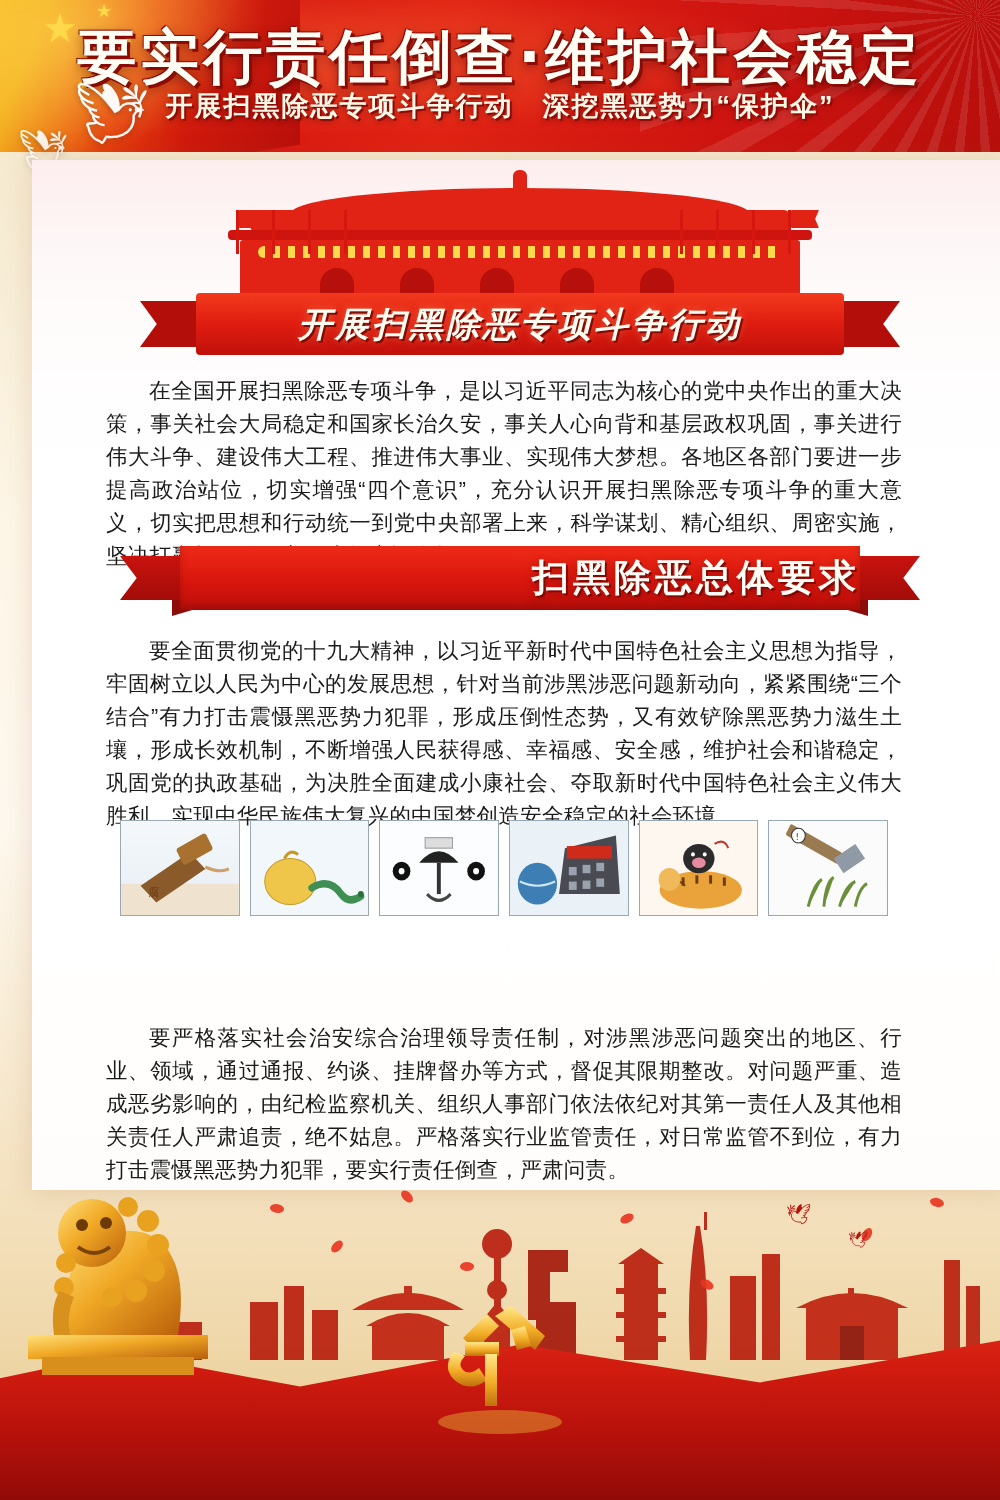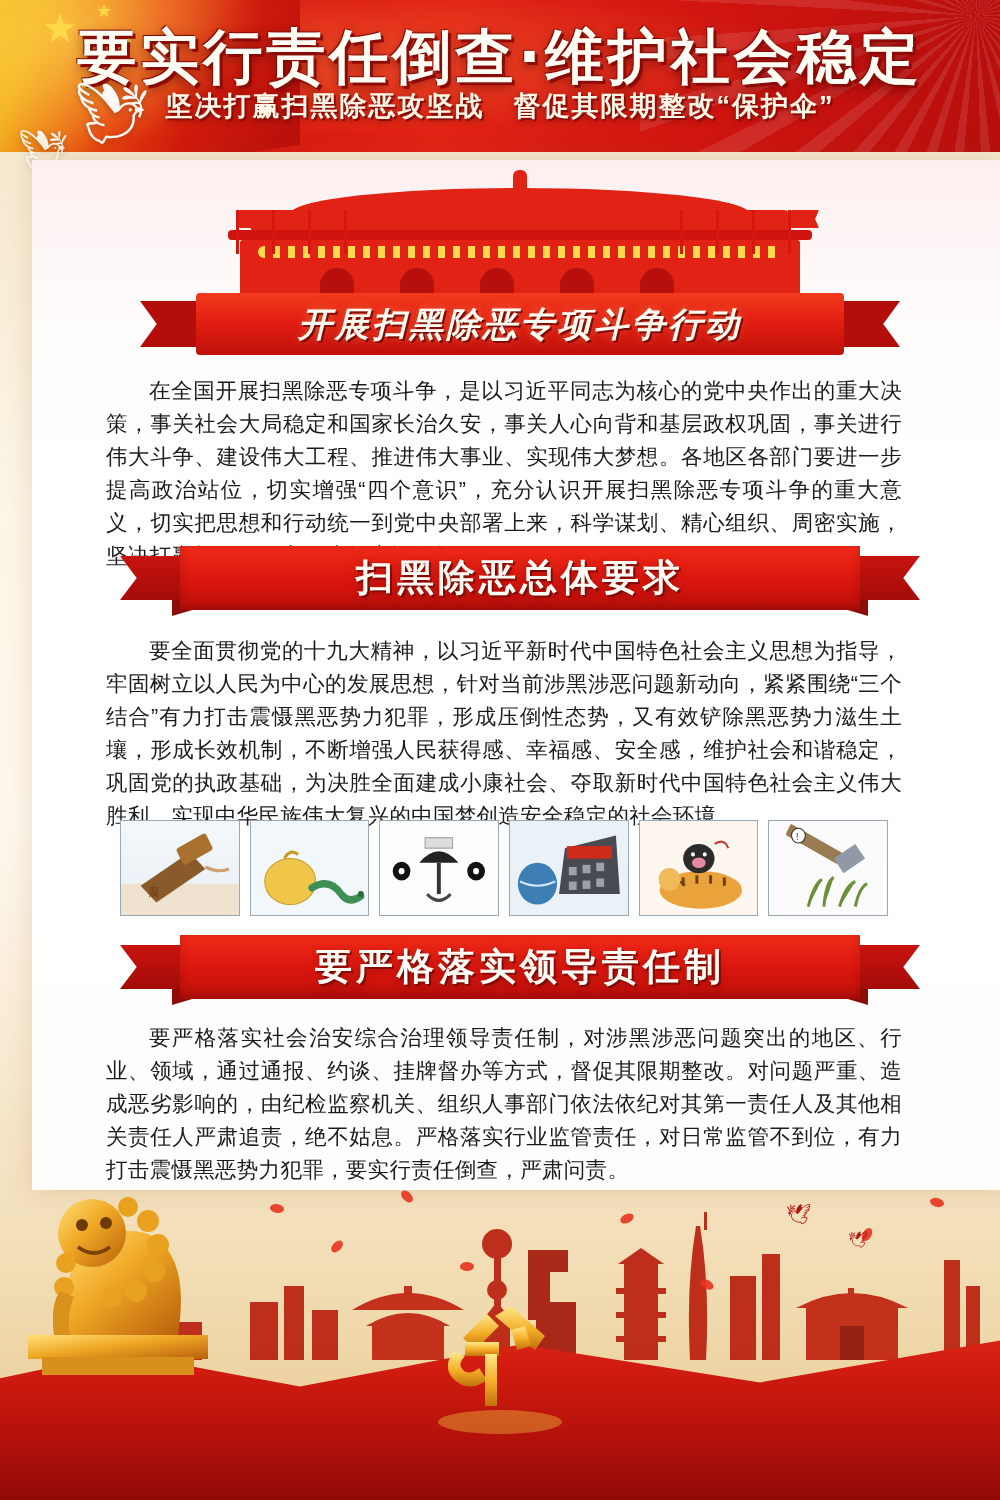--- a/index.html
+++ b/index.html
@@ -77,21 +77,21 @@
     background:linear-gradient(180deg,#ef2a17 0%,#d9160e 55%,#bd0f0a 100%);
     box-shadow:inset 0 -4px 10px rgba(0,0,0,.18);}
   .ribbon .tail{position:absolute;top:10px;width:76px;height:44px;
     background:linear-gradient(180deg,#c9130f,#a30c08);}
   .ribbon .tl{left:0;clip-path:polygon(0 0,100% 0,100% 100%,0 100%,22% 50%);}
   .ribbon .tr{right:0;clip-path:polygon(0 0,100% 0,78% 50%,100% 100%,0 100%);}
   .ribbon .fold-l{position:absolute;left:52px;top:54px;width:22px;height:16px;background:#8d0c07;
     clip-path:polygon(0 0,100% 0,100% 60%,0 100%);}
   .ribbon .fold-r{position:absolute;right:52px;top:54px;width:22px;height:16px;background:#8d0c07;
     clip-path:polygon(0 0,100% 0,100% 100%,0 60%);}
-  .ribbon .txt{position:absolute;left:60px;top:0;width:680px;height:64px;line-height:64px;text-align:center;
+  .ribbon .txt{position:absolute;left:60px;top:0;width:680px;height:64px;line-height:64px;text-align:right;
     color:#fffdf6;font-size:37px;font-weight:bold;letter-spacing:4px;
     text-shadow:2px 2px 0 rgba(120,8,4,.85), 0 3px 8px rgba(80,0,0,.4);}
 
   
   .ribbon-main{position:absolute;left:50%;transform:translateX(-50%);top:133px;width:760px;height:62px;}
   .ribbon-main .mid{position:absolute;left:56px;top:0;width:648px;height:62px;
     background:linear-gradient(180deg,#f23a1d 0%,#df1c10 50%,#c0110b 100%);
     border-radius:4px;}
   .ribbon-main .txt{position:absolute;left:56px;top:0;width:648px;height:62px;line-height:62px;text-align:center;
     color:#fffdf2;font-size:34px;font-weight:bold;letter-spacing:3px;font-style:italic;
@@ -130,21 +130,21 @@
 
 <div class="top-banner">
   <div class="flagwave"></div>
   <div class="star s1">★</div>
   <div class="star s2">★</div>
   <div class="star s3">★</div>
   <div class="star s4">★</div>
   <div class="star s5">★</div>
   <div class="ray"></div>
   <div class="banner-title">要实行责任倒查·维护社会稳定</div>
-  <div class="banner-sub">坚决打赢扫黑除恶攻坚战　督促其限期整改“保护伞”</div>
+  <div class="banner-sub">开展扫黑除恶专项斗争行动　深挖黑恶势力“保护伞”</div>
 </div>
 <div class="dove d1">🕊</div>
 <div class="dove d2">🕊</div>
 
 <div class="card">
 
   <div class="tam">
     <div class="top-finial"></div>
     <div class="roof"></div>
     <div class="roof2"></div>
@@ -279,28 +279,20 @@
             <path d="M88 82 q4 -18 12 -22"></path>
         </g>
         <rect x="16" y="16" width="60" height="12" rx="2" fill="#9a7a50" transform="rotate(28 46 22)"></rect>
         <path d="M66 36 l22 -14 l10 14 l-22 14 z" fill="#8f9aa6"></path>
         <circle cx="30" cy="14" r="7" fill="#fff" stroke="#333"></circle>
         <text x="27" y="18" font-size="9" fill="#333" font-family="DejaVu Sans">!</text>
       </svg>
     </div>
   </div>
 
-  <div class="ribbon" style="top:775px;">
-    <div class="fold-l"></div>
-      <div class="fold-r"></div>
-    <div class="tail tl"></div>
-      <div class="tail tr"></div>
-    <div class="mid"></div>
-    <div class="txt">要严格落实领导责任制</div>
-  </div>
 
   <div class="para" style="top:862px;">要严格落实社会治安综合治理领导责任制，对涉黑涉恶问题突出的地区、行业、领域，通过通报、约谈、挂牌督办等方式，督促其限期整改。对问题严重、造成恶劣影响的，由纪检监察机关、组织人事部门依法依纪对其第一责任人及其他相关责任人严肃追责，绝不姑息。严格落实行业监管责任，对日常监管不到位，有力打击震慑黑恶势力犯罪，要实行责任倒查，严肃问责。</div>
 </div>
 
 <div class="bottom">
 
   <svg class="city" viewBox="0 0 1000 190" preserveAspectRatio="none">
     <g fill="#b9200f" opacity="0.92">
 
       <rect x="494" y="40" width="7" height="130"></rect>

